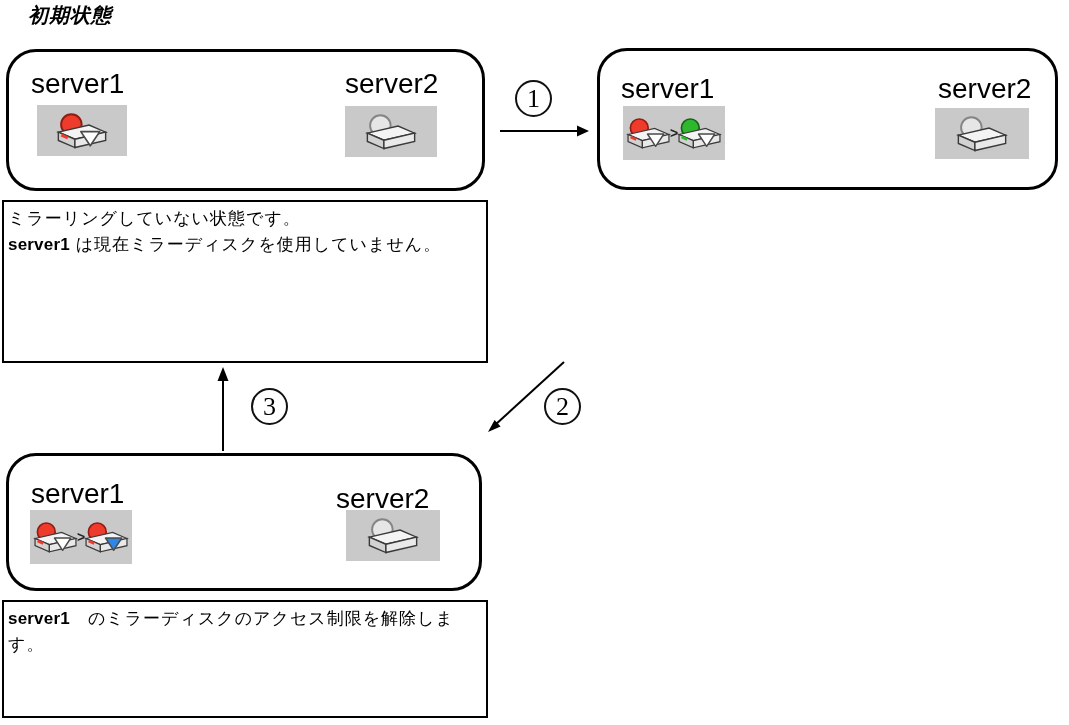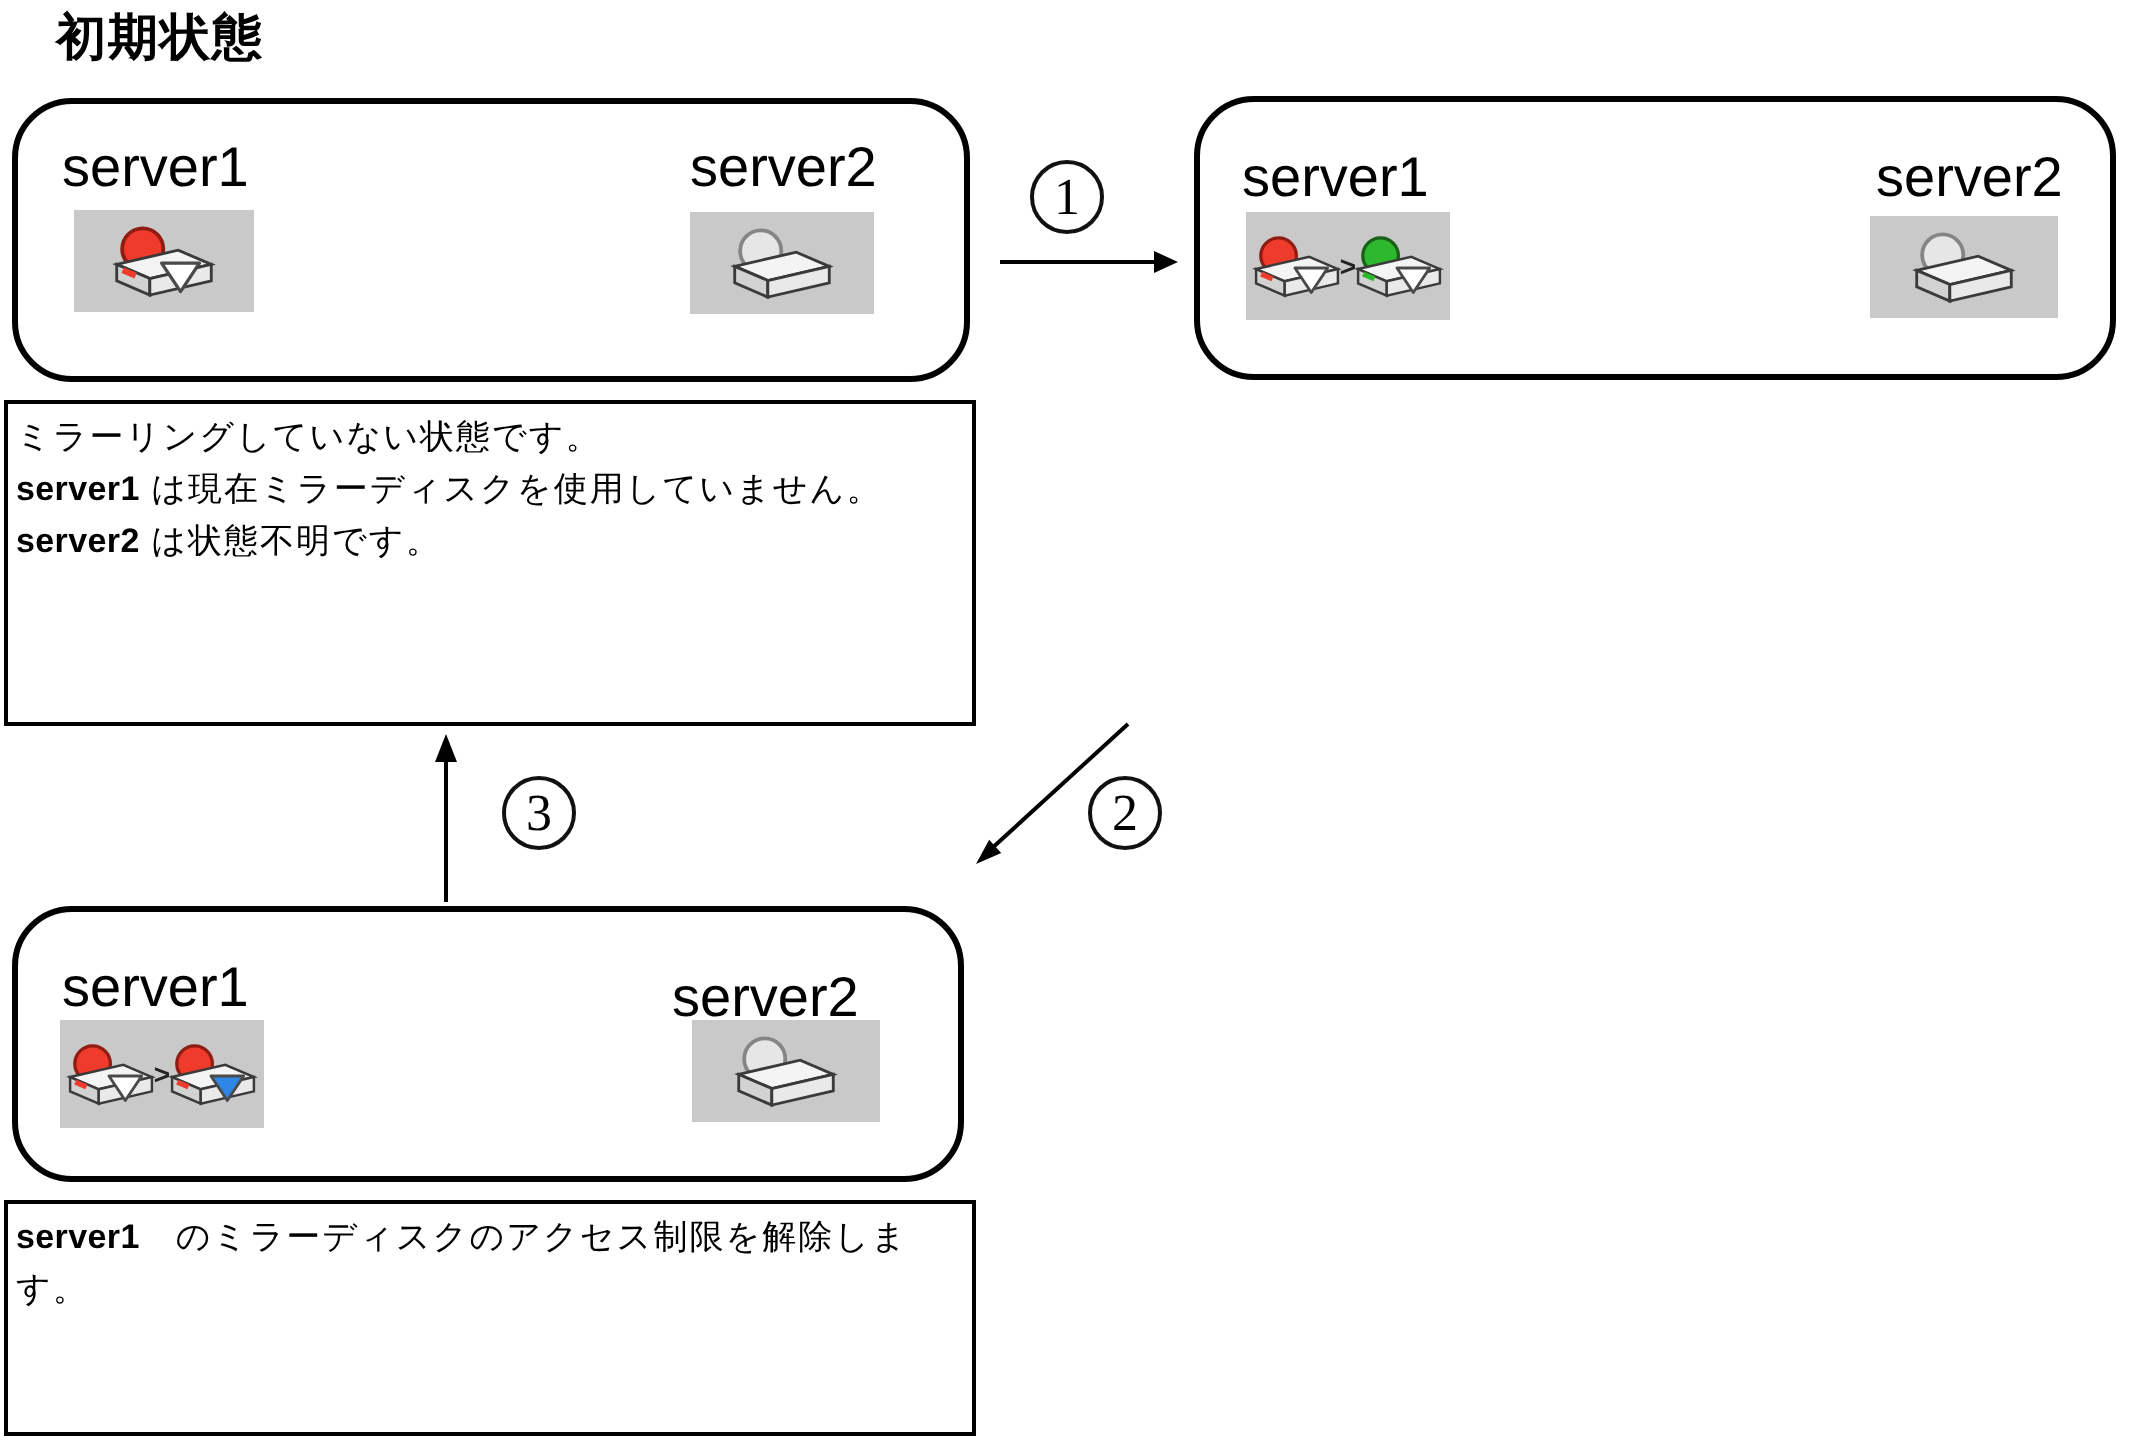--- a/index.html
+++ b/index.html
@@ -3,21 +3,21 @@
 <meta charset="utf-8">
 <style>
   html,body { margin:0; padding:0; background:#fff; }
   .stage {
     position:relative; width:1069px; height:725px; background:#ffffff;
     font-family:"Liberation Sans","DejaVu Sans",sans-serif; color:#000;
     overflow:hidden;
   }
   .fig-title {
     position:absolute; left:28px; top:2px;
-    font-size:25px; font-weight:bold; letter-spacing:1px;
+    font-size:20px; font-weight:bold; letter-spacing:1px;font-style:italic;
   }
   
   .state-box {
     position:absolute; box-sizing:border-box; background:#fff;
     border:3px solid #000; border-radius:30px;
   }
   #state-a { left:6px;   top:49px;  width:479px; height:142px; }
   #state-b { left:597px; top:48px;  width:461px; height:142px; }
   #state-c { left:6px;   top:453px; width:476px; height:138px; }
 
@@ -156,21 +156,20 @@
           <polygon points="2,17 28,11 42,17 16,23" fill="#f4f4f4" stroke="#3a3a3a" stroke-width="1.2"></polygon>
           <polygon points="2,17 16,23 16,30 2,24" fill="#d2d2d2" stroke="#3a3a3a" stroke-width="1.2"></polygon>
           <polygon points="16,23 42,17 42,24 16,30" fill="#e9e9e9" stroke="#3a3a3a" stroke-width="1.2"></polygon>
         </svg>
       </div>
   </div>
 
   <div class="caption-box" id="caption-a">
       <div class="tline">ミラーリングしていない状態です。</div>
       <div class="tline"><b>server1</b> は現在ミラーディスクを使用していません。</div>
-      <div class="tline"><b>server2</b> は状態不明です。</div>
     </div>
   <div class="caption-box" id="caption-c">
       <div class="tline"><b>server1</b>　のミラーディスクのアクセス制限を解除します。</div>
     </div>
 
   <svg class="arrow-svg" style="left:498px; top:122px;" width="92" height="18">
     <line x1="2" y1="9" x2="79" y2="9" stroke="#000" stroke-width="2"></line>
     <polygon points="79,3.5 91,9 79,14.5" fill="#000"></polygon>
   </svg>
   <svg class="arrow-svg" style="left:482px; top:360px;" width="90" height="80">

